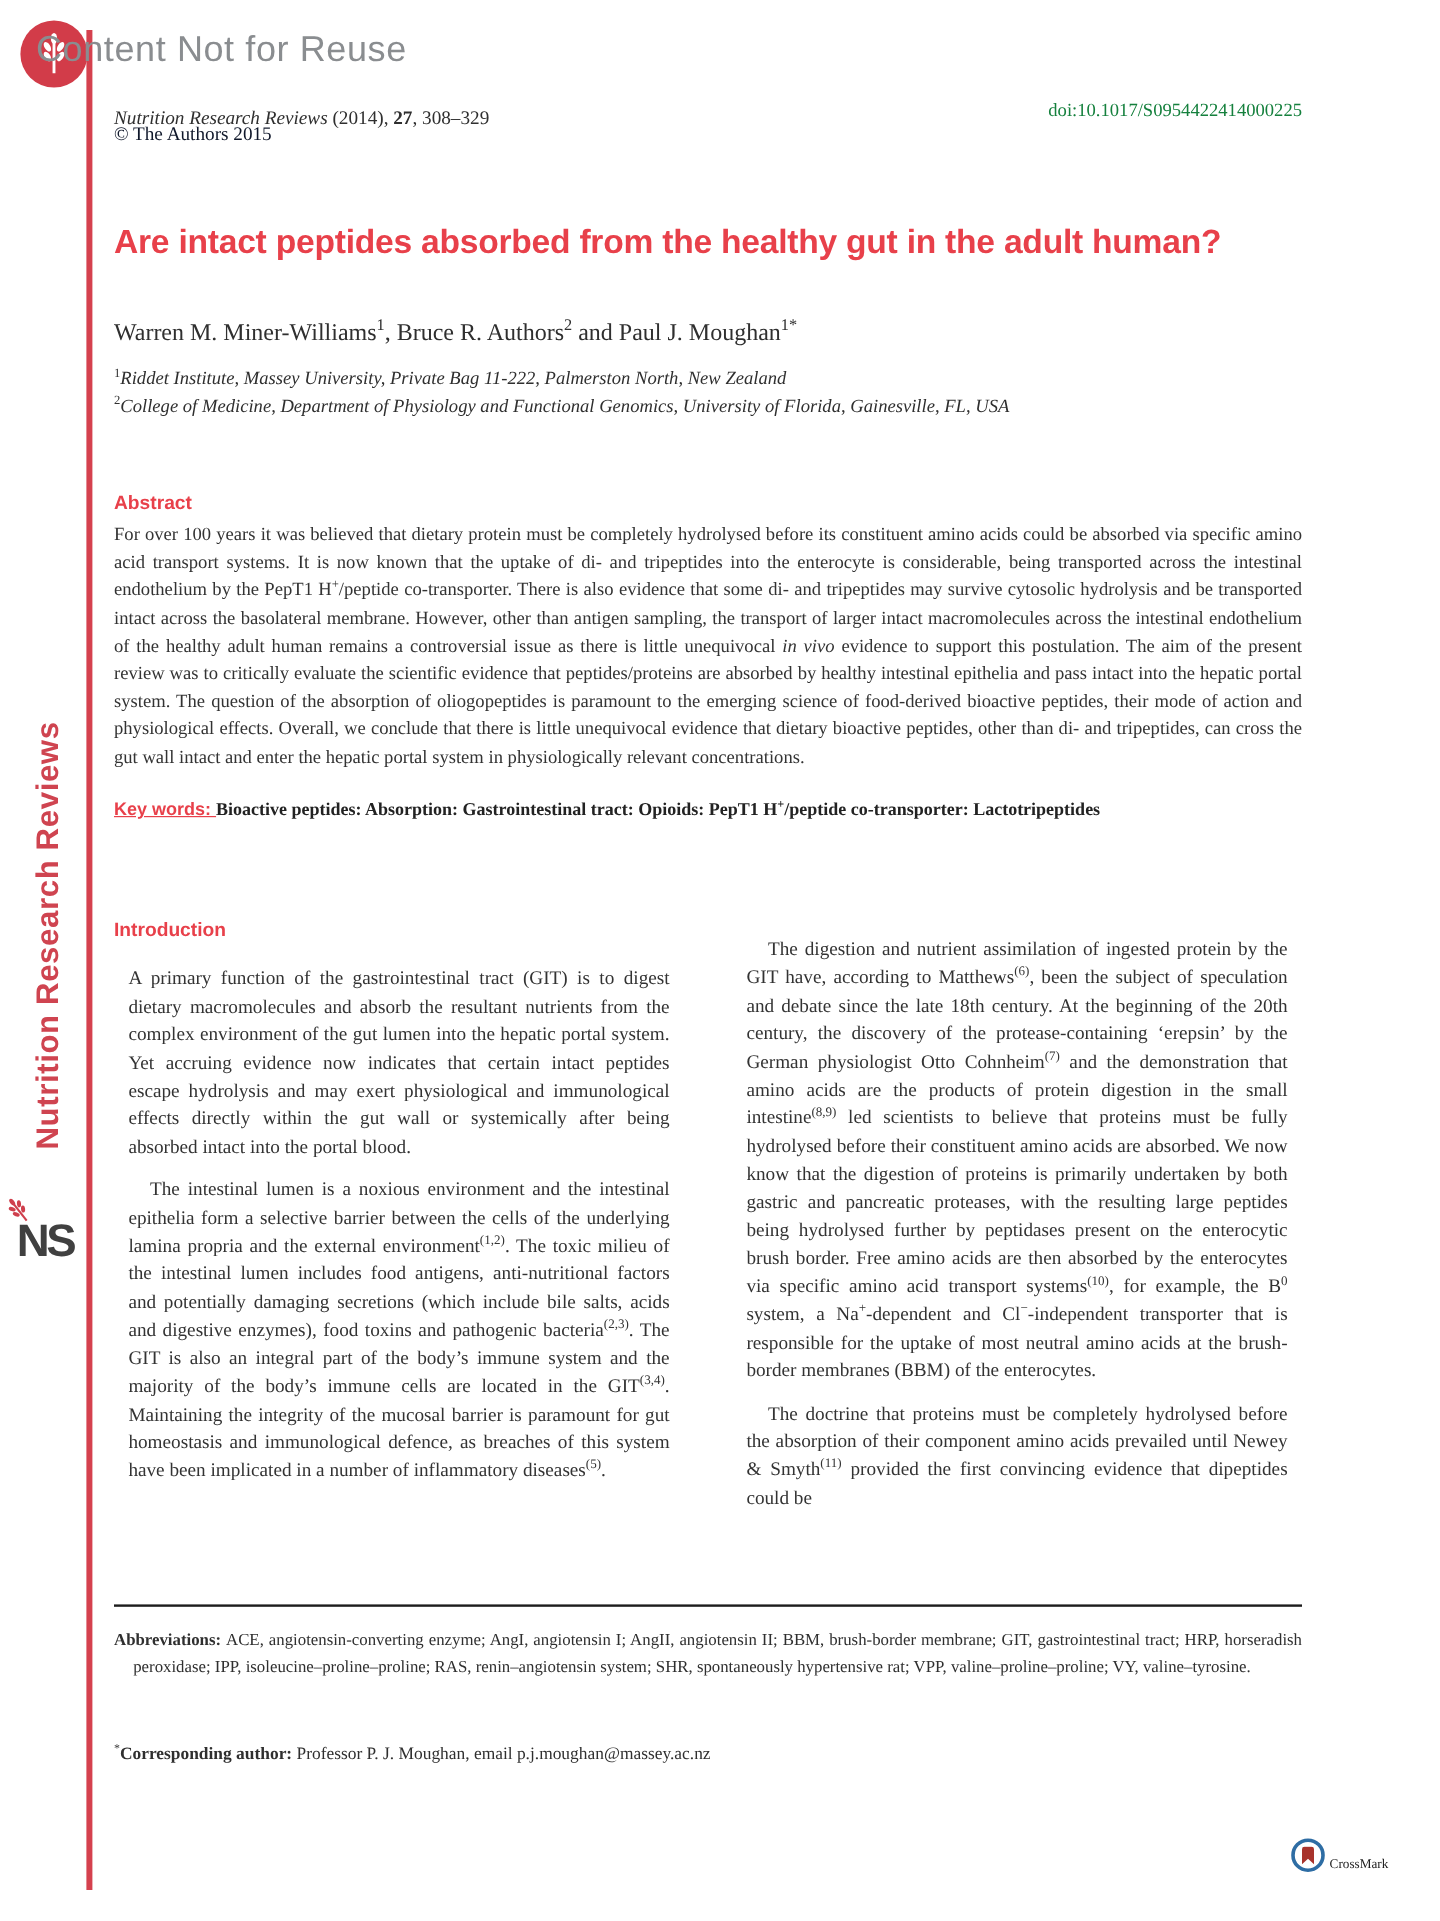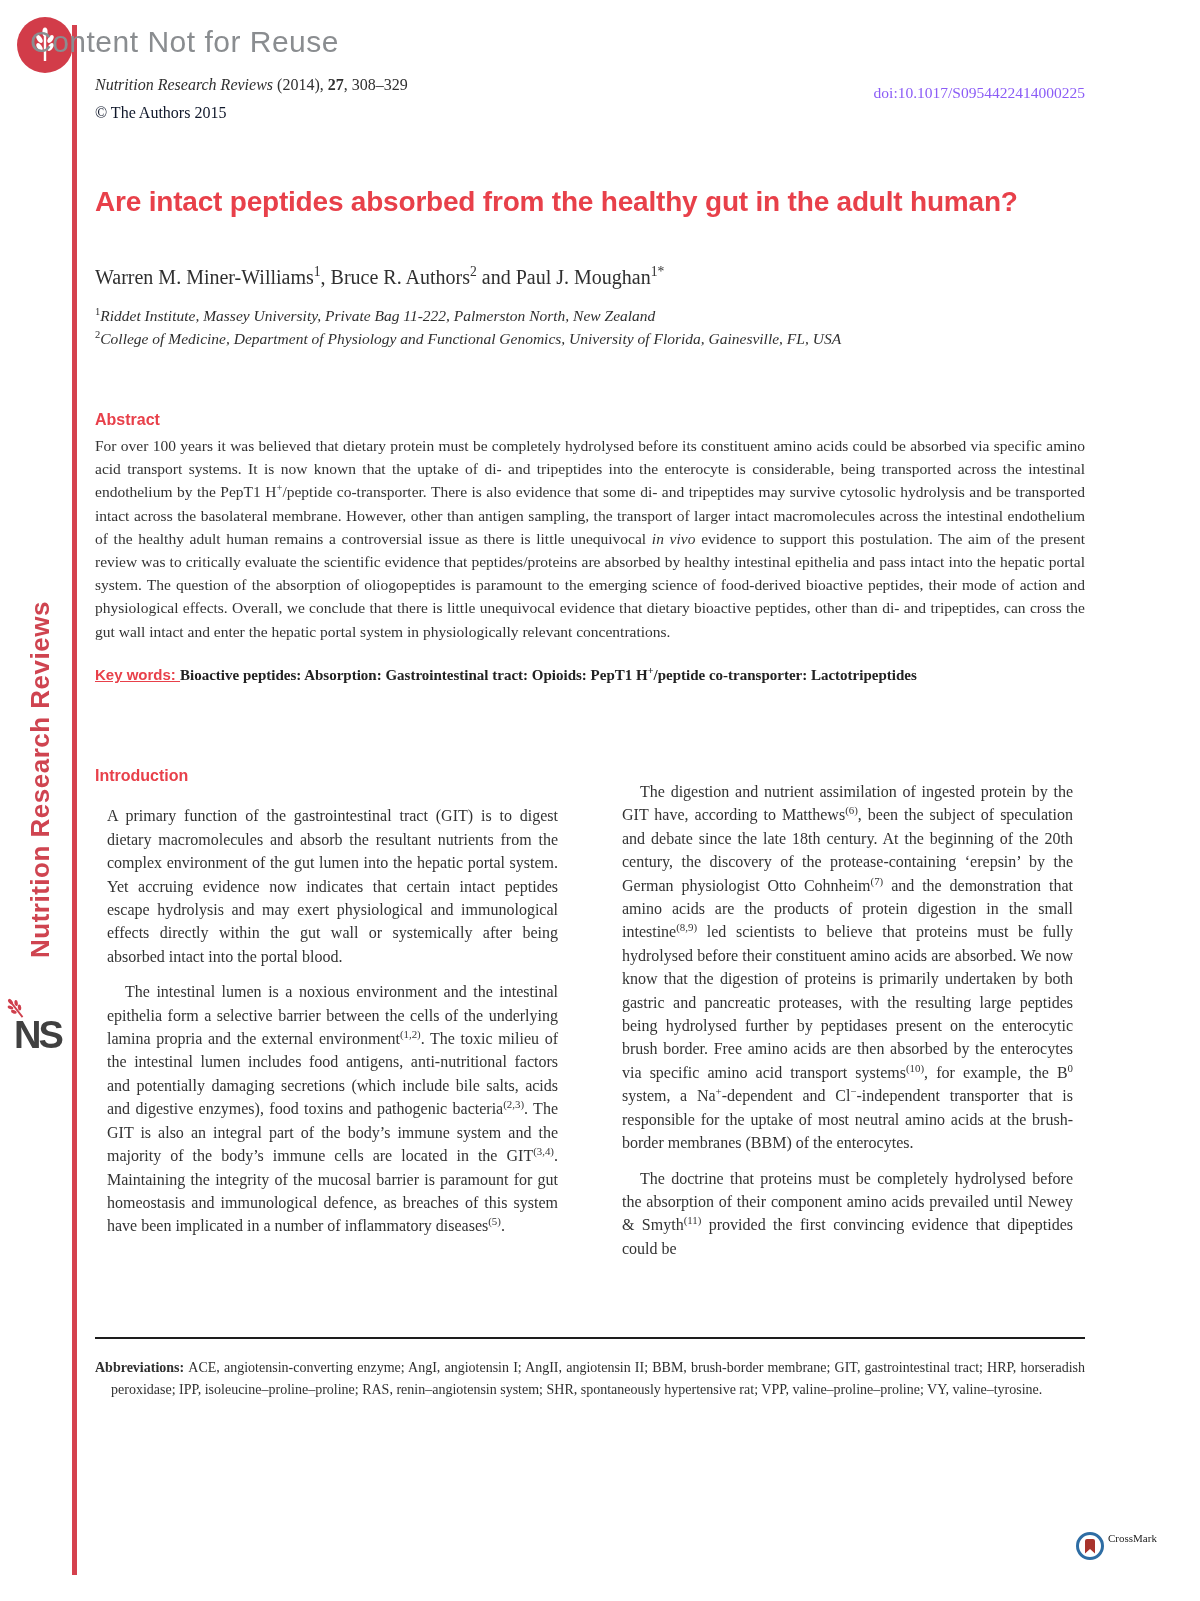--- a/index.html
+++ b/index.html
@@ -8,23 +8,23 @@
     font-family:"Liberation Serif","DejaVu Serif",serif; color:#3a3a3a; overflow:hidden;
   }
   .abs { position:absolute; }
 
   
   .red-line { left:72px; top:25px; width:5px; height:1550px; background:#d5414e; }
   .logo-circle { left:17px; top:17px; width:56px; height:56px; border-radius:50%; background:#d23c49; display:flex; align-items:center; justify-content:center; }
   .watermark { left:30px; top:25px; font-family:"Liberation Sans","DejaVu Sans",sans-serif; font-size:30px; color:#8a8d90; letter-spacing:0.5px; white-space:nowrap; z-index:3; }
 
   
-  .journal-line { left:95px; top:76px; font-size:16px; color:#2f2f2f; }
+  .journal-line { left:95px; top:90px; font-size:16px; color:#2f2f2f; }
   .copyright-line { left:95px; top:104px; font-size:16px; color:#0f172a; }
-  .doi-text { left:95px; top:84px; width:990px; text-align:right; font-size:15.5px; color:#8b5cf6; }
+  .doi-text { left:95px; top:84px; width:990px; text-align:right; font-size:15.5px; color:#15803d; }
 
   
   .article-title { left:95px; top:186px; width:990px; font-family:"Liberation Sans","DejaVu Sans",sans-serif; font-weight:bold; font-size:28px; color:#e8404a; letter-spacing:-0.2px; }
   .authors-line { left:95px; top:266px; width:990px; font-size:20px; color:#2f2f2f; }
   .affiliations { left:95px; top:304px; width:990px; font-size:15.5px; font-style:italic; line-height:23px; color:#2f2f2f; }
   .affiliations sup { font-style:normal; }
 
   
   .abstract-heading { left:95px; top:411px; font-family:"Liberation Sans","DejaVu Sans",sans-serif; font-weight:bold; font-size:16px; color:#e8404a; }
   .abstract-body { left:95px; top:434px; width:990px; font-size:15.5px; line-height:23.2px; text-align:justify; color:#333333; }
@@ -51,21 +51,21 @@
     left:14px; top:552px; height:456px; width:52px;
     writing-mode:vertical-rl; transform:rotate(180deg);
     font-family:"Liberation Sans","DejaVu Sans",sans-serif; font-weight:bold; font-size:26px;
     color:#cf4450; white-space:nowrap; display:flex; align-items:center; justify-content:center; letter-spacing:0.5px;
   }
   .ns-logo { left:10px; top:1000px; width:58px; height:58px; color:#cf3f4c; }
   .ns-letters { font-family:"Liberation Sans","DejaVu Sans",sans-serif; font-weight:bold; font-size:38px; letter-spacing:-3px; color:#404040; position:absolute; left:4px; top:14px; }
   .ns-wheat { position:absolute; left:0px; top:-4px; transform:rotate(-38deg); }
 
   
-  .crossmark-badge { left:1076px; top:1532px; display:flex; align-items:flex-start; gap:4px; cursor:pointer; }
+  .crossmark-badge { left:1076px; top:1532px; display:flex; align-items:flex-end; gap:4px; cursor:pointer; }
   .crossmark-icon { width:22px; height:22px; border-radius:50%; border:3px solid #2e6da4; background:#ffffff; display:flex; align-items:center; justify-content:center; }
   .crossmark-bookmark { width:10px; height:15px; background:#a8332c; clip-path:polygon(0 0,100% 0,100% 100%,50% 70%,0 100%); border-radius:2px 2px 0 0; }
   .crossmark-label { font-size:11px; color:#1c1c1c; }
 </style>
 </head>
 <body>
 
 <div class="page">
 
   <div class="abs logo-circle">
@@ -108,20 +108,21 @@
       <p class="para indent">The intestinal lumen is a noxious environment and the intestinal epithelia form a selective barrier between the cells of the underlying lamina propria and the external environment<sup>(1,2)</sup>. The toxic milieu of the intestinal lumen includes food antigens, anti-nutritional factors and potentially damaging secretions (which include bile salts, acids and digestive enzymes), food toxins and pathogenic bacteria<sup>(2,3)</sup>. The GIT is also an integral part of the body’s immune system and the majority of the body’s immune cells are located in the GIT<sup>(3,4)</sup>. Maintaining the integrity of the mucosal barrier is paramount for gut homeostasis and immunological defence, as breaches of this system have been implicated in a number of inflammatory diseases<sup>(5)</sup>.</p>
     </div>
     <div class="col col-right">
       <p class="para indent">The digestion and nutrient assimilation of ingested protein by the GIT have, according to Matthews<sup>(6)</sup>, been the subject of speculation and debate since the late 18th century. At the beginning of the 20th century, the discovery of the protease-containing ‘erepsin’ by the German physiologist Otto Cohnheim<sup>(7)</sup> and the demonstration that amino acids are the products of protein digestion in the small intestine<sup>(8,9)</sup> led scientists to believe that proteins must be fully hydrolysed before their constituent amino acids are absorbed. We now know that the digestion of proteins is primarily undertaken by both gastric and pancreatic proteases, with the resulting large peptides being hydrolysed further by peptidases present on the enterocytic brush border. Free amino acids are then absorbed by the enterocytes via specific amino acid transport systems<sup>(10)</sup>, for example, the B<sup>0</sup> system, a Na<sup>+</sup>-dependent and Cl<sup>−</sup>-independent transporter that is responsible for the uptake of most neutral amino acids at the brush-border membranes (BBM) of the enterocytes.</p>
       <p class="para indent">The doctrine that proteins must be completely hydrolysed before the absorption of their component amino acids prevailed until Newey &amp; Smyth<sup>(11)</sup> provided the first convincing evidence that dipeptides could be</p>
     </div>
   </div>
 
   <div class="abs footnote-rule"></div>
   <div class="abs abbreviations-note"><b>Abbreviations: </b>ACE, angiotensin-converting enzyme; AngI, angiotensin I; AngII, angiotensin II; BBM, brush-border membrane; GIT, gastrointestinal tract; HRP, horseradish peroxidase; IPP, isoleucine–proline–proline; RAS, renin–angiotensin system; SHR, spontaneously hypertensive rat; VPP, valine–proline–proline; VY, valine–tyrosine.</div>
+  <div class="abs corresponding-note"><sup>*</sup><b>Corresponding author: </b>Professor P. J. Moughan, email p.j.moughan@massey.ac.nz</div>
 
   <div class="abs sidebar-journal-name">Nutrition Research Reviews</div>
   <div class="abs ns-logo">
     <span class="ns-wheat">
       <svg width="14" height="24" viewBox="0 0 14 24">
         <line x1="7" y1="5" x2="7" y2="23" stroke="#cf3f4c" stroke-width="1.8"></line>
         <ellipse cx="7" cy="3.4" rx="1.8" ry="3.2" fill="#cf3f4c"></ellipse>
         <ellipse cx="3.4" cy="8" rx="1.7" ry="3" fill="#cf3f4c" transform="rotate(-32 3.4 8)"></ellipse>
         <ellipse cx="10.6" cy="8" rx="1.7" ry="3" fill="#cf3f4c" transform="rotate(32 10.6 8)"></ellipse>
         <ellipse cx="3.4" cy="13.5" rx="1.7" ry="3" fill="#cf3f4c" transform="rotate(-32 3.4 13.5)"></ellipse>

